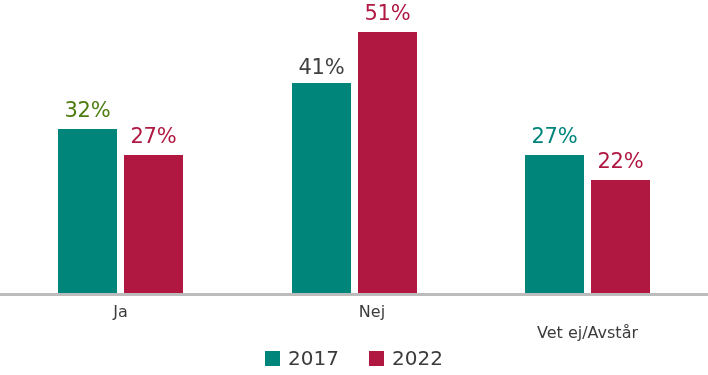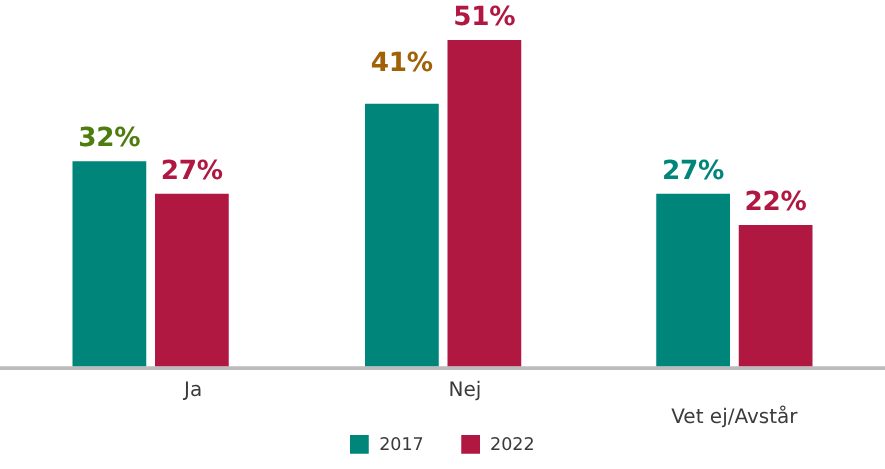--- a/index.html
+++ b/index.html
@@ -62,21 +62,21 @@
   }
 
   .bar.series-0 { background: #00857b; }
   .bar.series-1 { background: #b01842; }
 
   .bar-label {
     position: absolute;
     left: 50%;
     transform: translateX(-50%);
     font-size: 21px;
-    font-weight: bold;
+    font-weight: normal;
     letter-spacing: -0.2px;
     white-space: nowrap;
     line-height: 1;
   }
   .bar-label.series-0 { color: #00857b; }
   .bar-label.series-1 { color: #b01842; }
 
   
   .cat-labels {
     position: absolute;
@@ -112,21 +112,21 @@
     gap: 8px;
   }
   .legend-swatch {
     width: 15px;
     height: 15px;
     flex: 0 0 auto;
   }
   .legend-swatch.series-0 { background: #00857b; }
   .legend-swatch.series-1 { background: #b01842; }
   .legend-text {
-    font-size: 14px;
+    font-size: 20px;
     color: #3b3b3b;
     line-height: 1;
     white-space: nowrap;
     text-align: center;
   }
 </style>
 </head>
 <body>
 
 <div id="chart-root">
@@ -140,42 +140,42 @@
             <div class="bar-label series-0" style="bottom: 171.84px; color: #4d7c0f;">32%</div>
           </div>
           <div class="bar-slot" style="left: 66px; width: 59px; height: 293px;">
             <div class="bar series-1" title="Ja 2020 27%" style="height: 138.24px; background: rgb(176, 24, 66);"></div>
             <div class="bar-label series-1" style="bottom: 146.24px; color: rgb(176, 24, 66);">27%</div>
           </div>
         </div>
         <div class="bar-group" style="left: 292px; width: 125px;">
           <div class="bar-slot" style="left: 0px; width: 59px; height: 293px;">
             <div class="bar series-0" title="Nej 2017 41%" style="height: 209.92px; background: rgb(0, 133, 123);"></div>
-            <div class="bar-label series-0" style="bottom: 232px; color: #a16207;">41%</div>
+            <div class="bar-label series-0" style="bottom: 215px; color: #404040;">41%</div>
           </div>
           <div class="bar-slot" style="left: 66px; width: 59px; height: 293px;">
             <div class="bar series-1" title="Nej 2020 51%" style="height: 261.12px; background: rgb(176, 24, 66);"></div>
             <div class="bar-label series-1" style="bottom: 269.12px; color: rgb(176, 24, 66);">51%</div>
           </div>
         </div>
         <div class="bar-group" style="left: 525px; width: 125px;">
           <div class="bar-slot" style="left: 0px; width: 59px; height: 293px;">
             <div class="bar series-0" title="Vet ej/Avstår 2017 27%" style="height: 138.24px; background: rgb(0, 133, 123);"></div>
             <div class="bar-label series-0" style="bottom: 146.24px; color: rgb(0, 133, 123);">27%</div>
           </div>
           <div class="bar-slot" style="left: 66px; width: 59px; height: 347px;">
             <div class="bar series-1" title="Vet ej/Avstår 2020 22%" style="height: 112.64px; background: rgb(176, 24, 66);"></div>
             <div class="bar-label series-1" style="bottom: 120.64px; color: rgb(176, 24, 66);">22%</div>
           </div>
         </div>
       </div>
   </div>
 
   <div class="cat-labels" id="cat-labels">
-      <div class="cat-label" style="left: 120.5px; margin-left: 34px;">Ja</div>
+      <div class="cat-label" style="left: 120.5px;">Ja</div>
       <div class="cat-label" style="left: 372px;">Nej</div>
       <div class="cat-label" style="left: 587.5px; margin-top: 21px;">Vet ej/Avstår</div>
     </div>
 
   <div class="legend" id="legend">
       <div class="legend-item">
         <span class="legend-swatch series-0" style="background: rgb(0, 133, 123);"></span>
         <span class="legend-text">2017</span>
       </div>
       <div class="legend-item">

